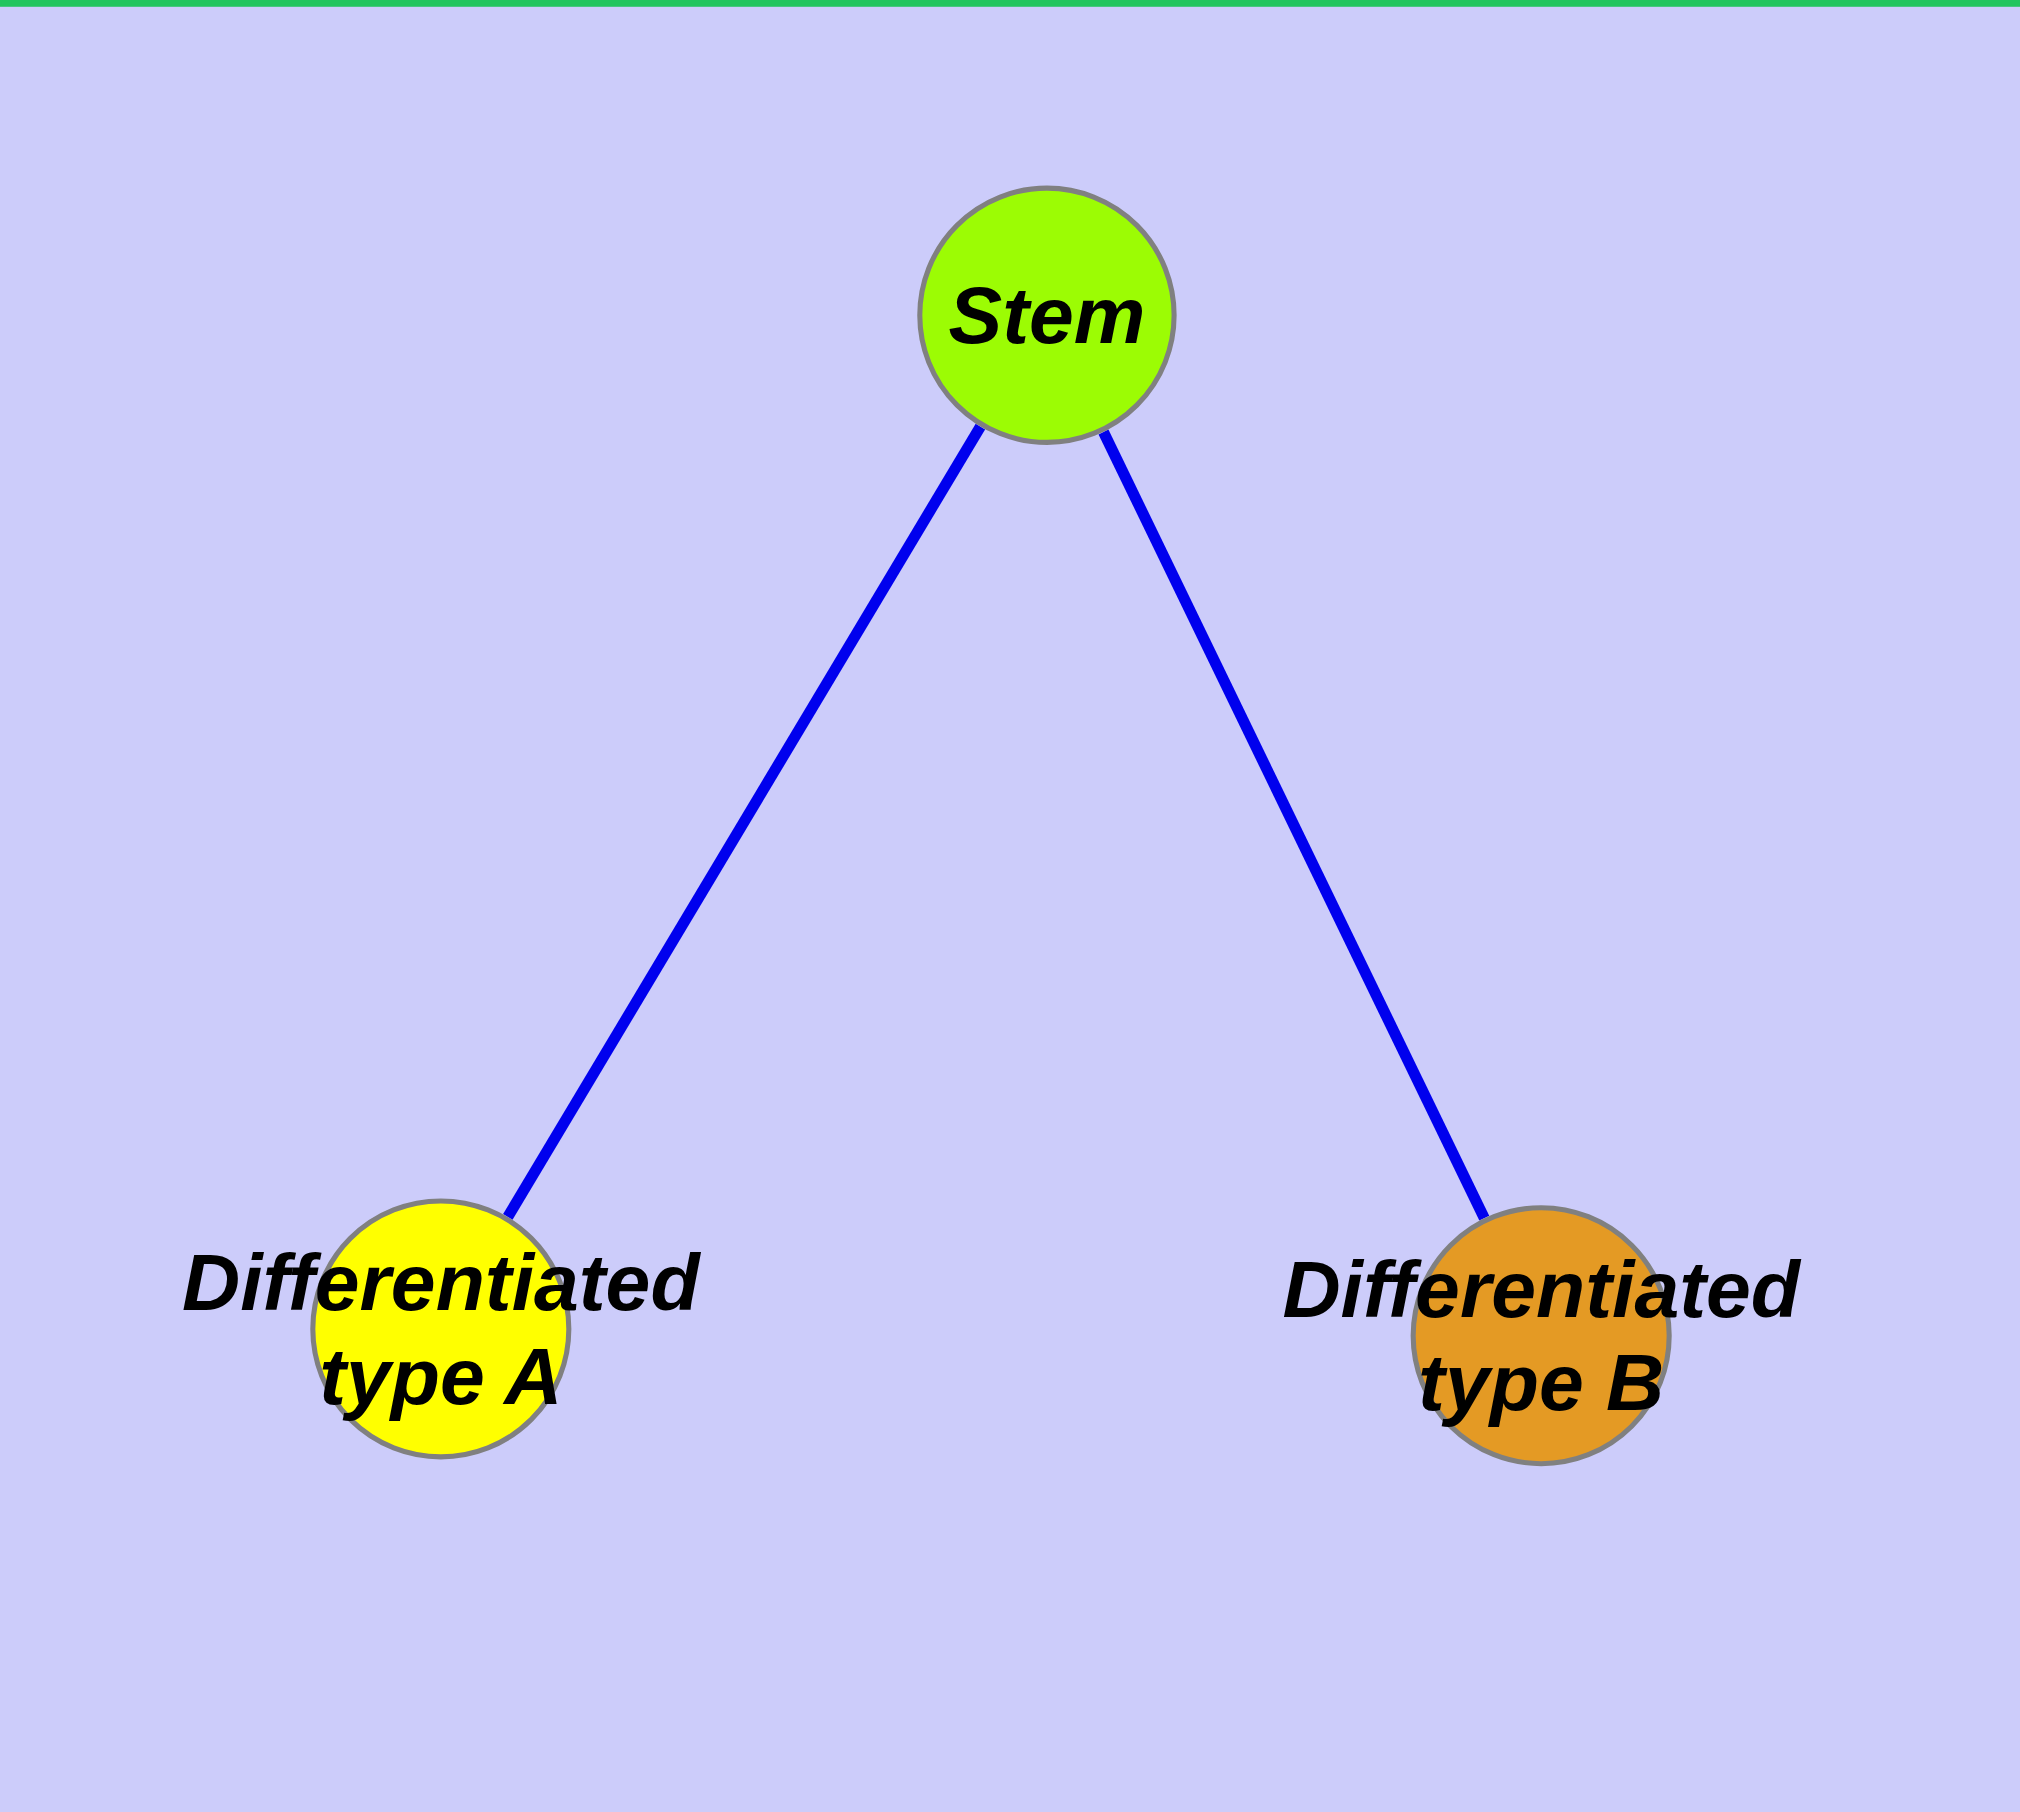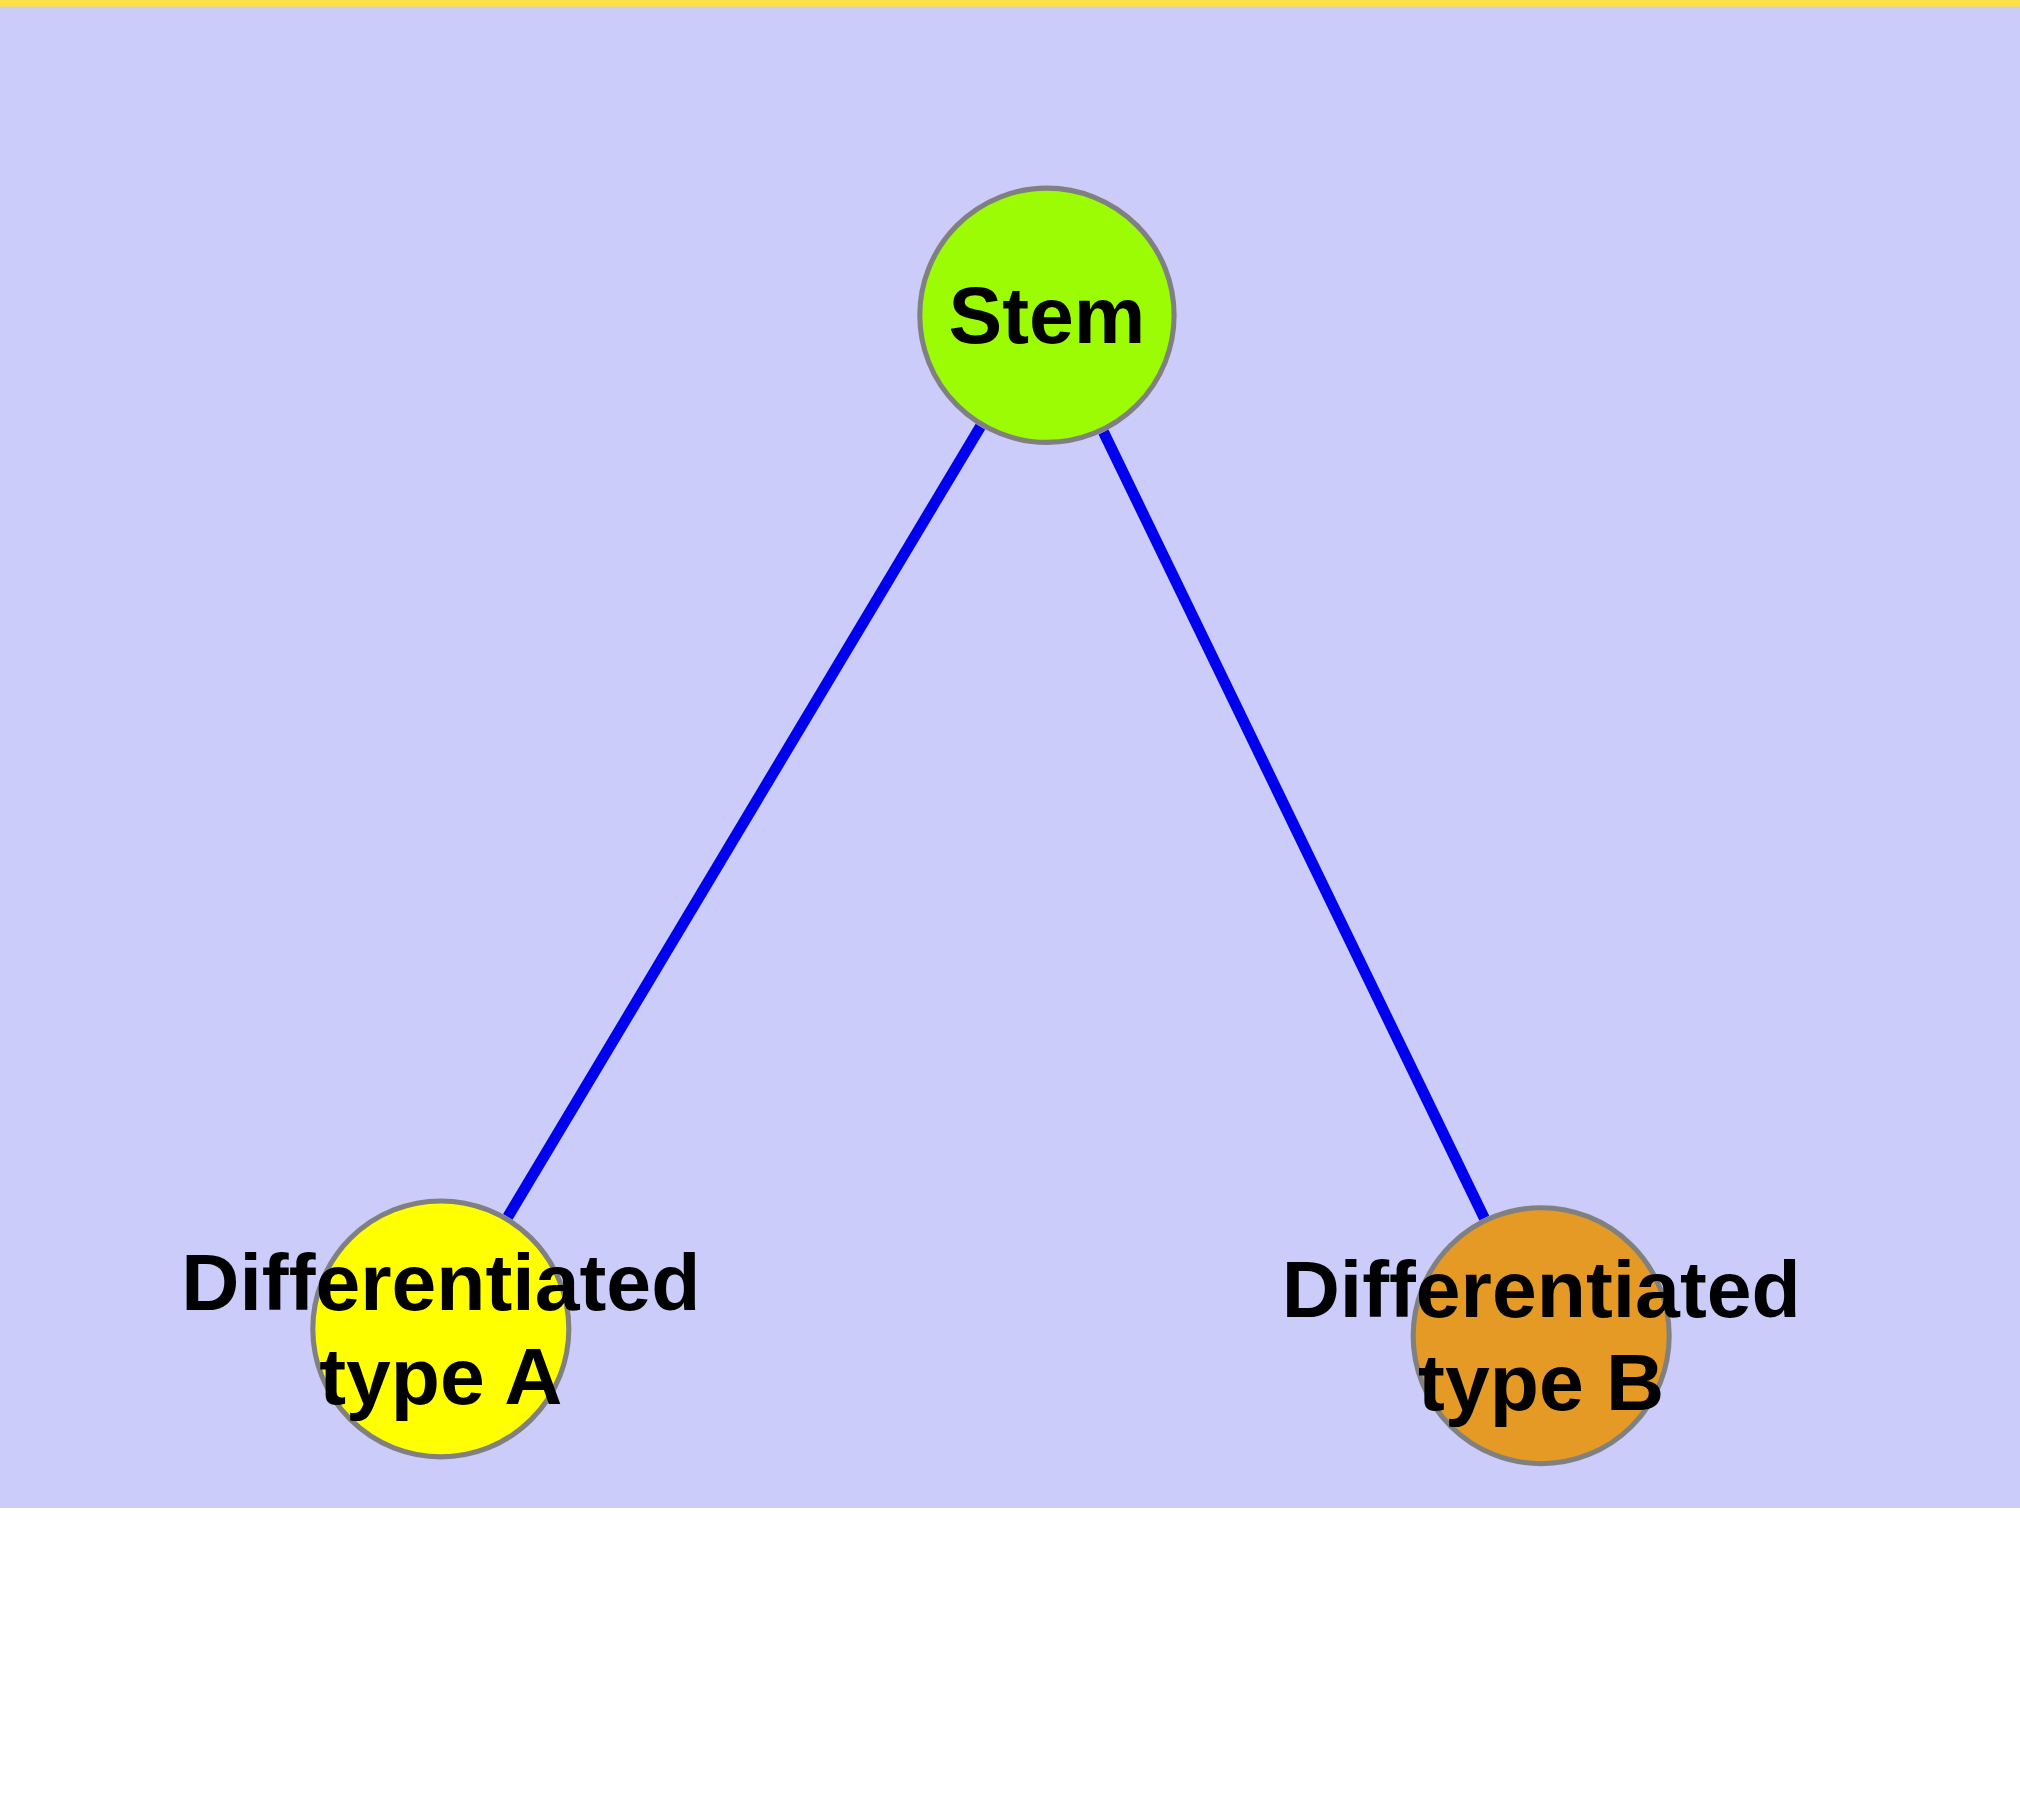--- a/index.html
+++ b/index.html
@@ -30,21 +30,21 @@
     fill: #000000;
     text-anchor: middle;
   }
   .edge-line {
     stroke-linecap: butt;
   }
 </style>
 </head>
 <body>
 
-<div id="canvas" style="width: 2021px; height: 1508px; background: #fde047;">
+<div id="canvas" style="width: 2021px; height: 1812px; background: #22c55e; font-style: italic;">
   <svg id="graph-svg" viewBox="0 0 2384 2138" preserveAspectRatio="none" xmlns="http://www.w3.org/2000/svg" style="width: 2021px; height: 1812px;">
 
     <rect id="bg-rect" x="0" y="8" width="2384" height="2130" fill="#ccccfa"></rect>
 
     <g id="edges-layer">
       <line class="edge-line" id="edge-0" x1="1156.4921641777685" y1="503.3221981026419" x2="599.0209589321809" y2="1435.8194868770793" stroke="#0000ee" stroke-width="13"></line>
       <line class="edge-line" id="edge-1" x1="1301.6796831527224" y1="509.70555491574237" x2="1750.8845019247108" y2="1437.3944087776188" stroke="#0000ee" stroke-width="13"></line>
     </g>
 
     <g id="nodes-layer">

